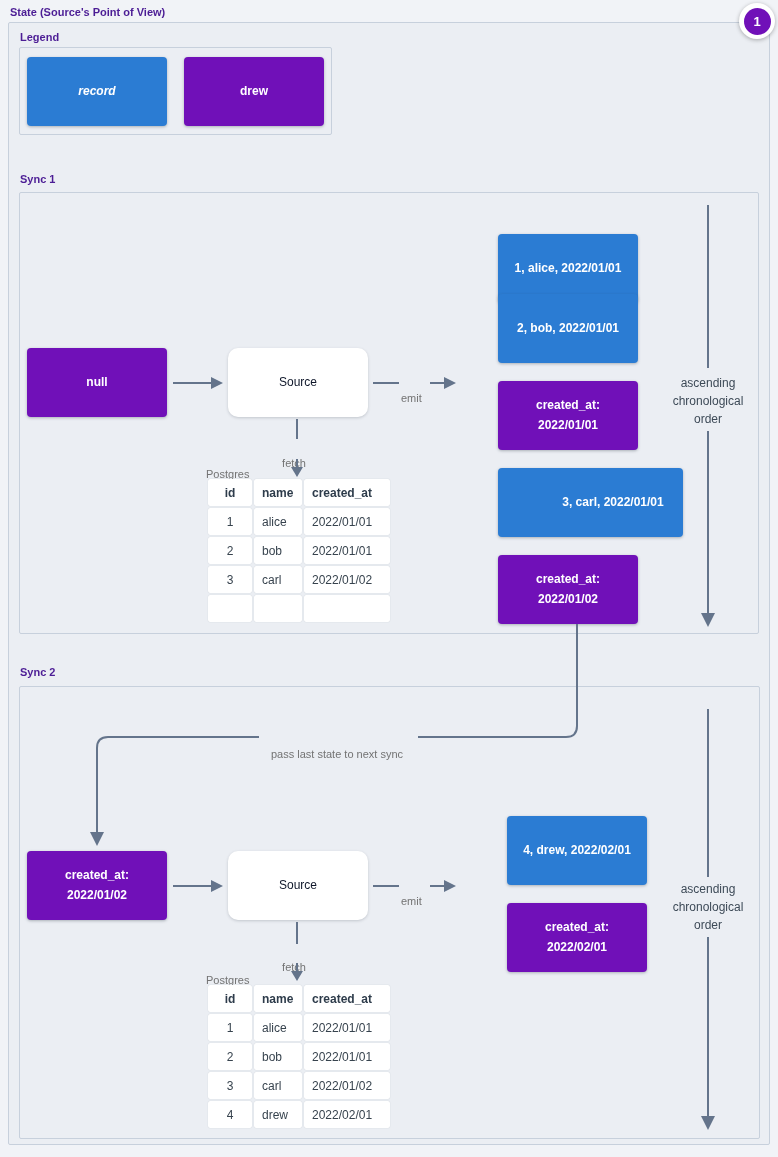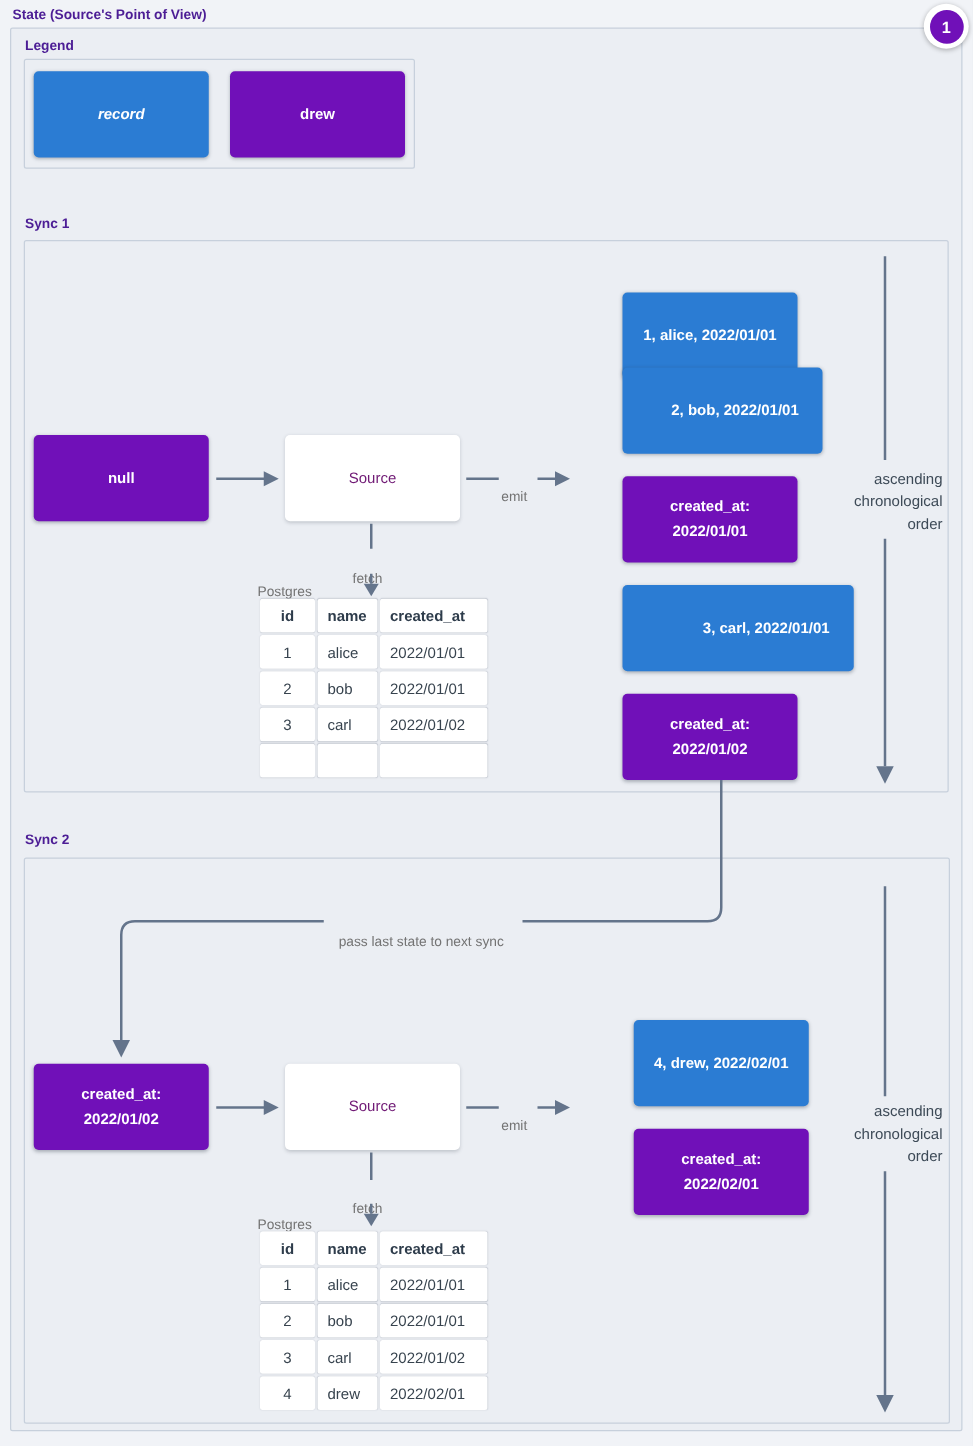--- a/index.html
+++ b/index.html
@@ -32,36 +32,37 @@
     display:flex; align-items:center; justify-content:center;
     text-align:center;
     font-size:12px; font-weight:bold; color:#ffffff;
     line-height:1.6;
     white-space:pre-line;
     box-shadow:0 1px 3px rgba(50,60,75,.35);
   }
   .node.record { background:var(--record); }
   .node.state  { background:var(--state); }
   .node.plain  {
-    background:#ffffff; color:#701a75; font-weight:normal;
+    background:#ffffff; color:#0f172a; font-weight:normal;
     box-shadow:0 1px 3px rgba(50,60,75,.22);
+    border-radius:10px;
   }
   .small-label {
     position:absolute;
     font-size:11px;
     color:#737373;
     white-space:nowrap;
     margin-top:16px;
   }
   .center-x { transform:translateX(-50%); }
   .center-xy { transform:translate(-50%,-50%); }
   .order-note {
     position:absolute;
     width:92px;
-    text-align:right;
+    text-align:center;
     font-size:12px;
     line-height:18px;
     color:#3d4a57;
     white-space:pre-line;
     transform:translateX(-50%);
   }
   .dbtable {
     position:absolute;
     border-collapse:separate;
     border-spacing:2px;
@@ -113,21 +114,21 @@
 <div class="node state" style="left:184px; top:57px;">drew</div>
 
 <div class="grp-label" style="left:20px; top:173px;">Sync 1</div>
 <div class="panel" style="left:19px; top:192px; width:740px; height:442px;"></div>
 
 <div class="node state" style="left:27px; top:348px;">null</div>
 <div class="node plain" style="left:228px; top:348px;">Source</div>
 <div class="small-label" style="left:401px; top:376px;">emit</div>
 
 <div class="node record" style="left:498px; top:207px;margin-top:27px;">1, alice, 2022/01/01</div>
-<div class="node record" style="left:498px; top:294px;padding-left:20px;">2, bob, 2022/01/01</div>
+<div class="node record" style="left:498px; top:294px;">2, bob, 2022/01/01</div>
 <div class="node state" style="left:498px; top:381px;">created_at:
 2022/01/01</div>
 <div class="node record" style="left:498px; top:468px;padding-left:45px;">3, carl, 2022/01/01</div>
 <div class="node state" style="left:498px; top:555px;">created_at:
 2022/01/02</div>
 
 <div class="order-note" style="left:708px; top:374px;">ascending
 chronological
 order</div>
 

